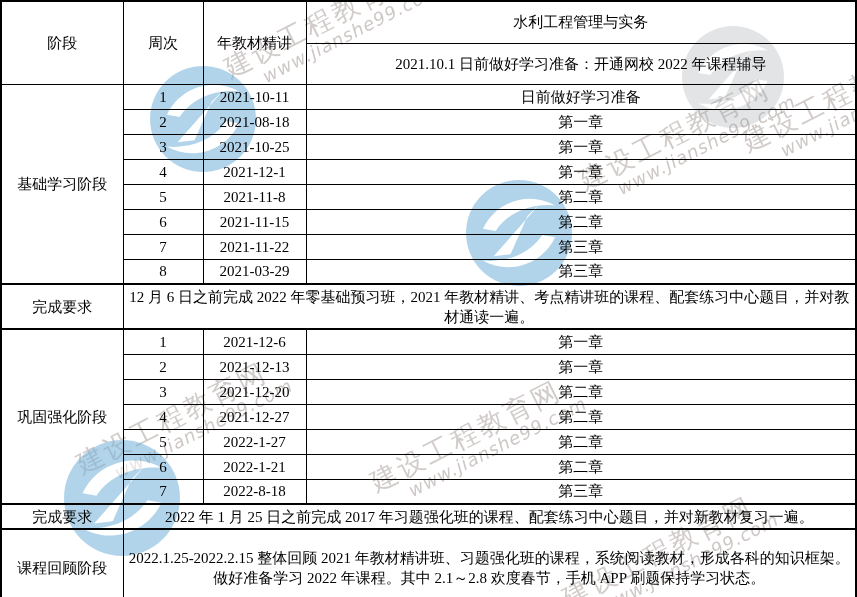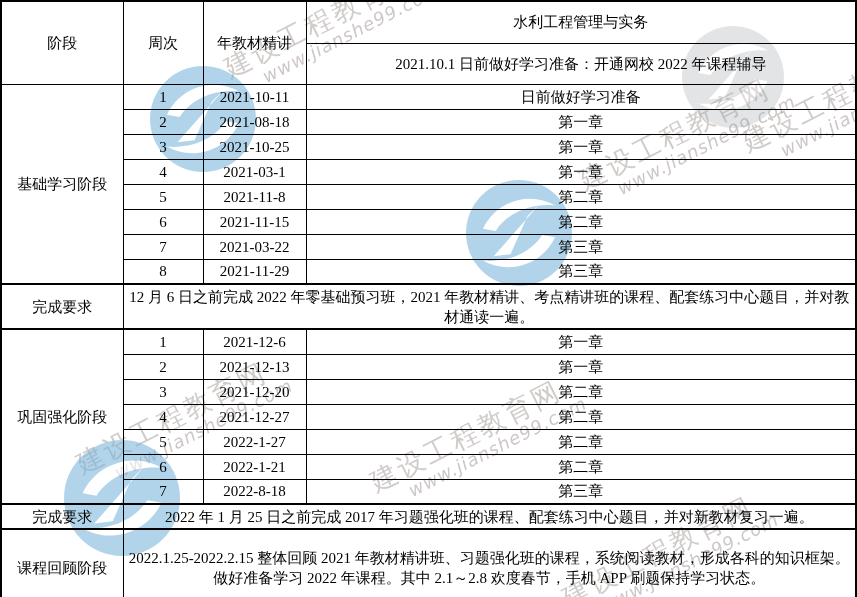--- a/index.html
+++ b/index.html
@@ -128,41 +128,41 @@
       <td>2021-08-18</td>
       <td>第一章</td>
     </tr>
     <tr class="r">
       <td>3</td>
       <td>2021-10-25</td>
       <td>第一章</td>
     </tr>
     <tr class="r">
       <td>4</td>
-      <td>2021-03-1</td>
+      <td>2021-12-1</td>
       <td>第一章</td>
     </tr>
     <tr class="r">
       <td>5</td>
       <td>2021-11-8</td>
       <td>第二章</td>
     </tr>
     <tr class="r">
       <td>6</td>
       <td>2021-11-15</td>
       <td>第二章</td>
     </tr>
     <tr class="r">
       <td>7</td>
-      <td>2021-03-22</td>
+      <td>2021-11-22</td>
       <td>第三章</td>
     </tr>
     <tr class="r">
       <td>8</td>
-      <td>2021-11-29</td>
+      <td>2021-03-29</td>
       <td>第三章</td>
     </tr>
 
     <tr class="req1 sep">
       <td>完成要求</td>
       <td class="left" colspan="3">12 月 6 日之前完成 2022 年零基础预习班，2021 年教材精讲、考点精讲班的课程、配套练习中心题目，并对教材通读一遍。</td>
     </tr>
 
     <tr class="r sep">
       <td rowspan="7">巩固强化阶段</td>

